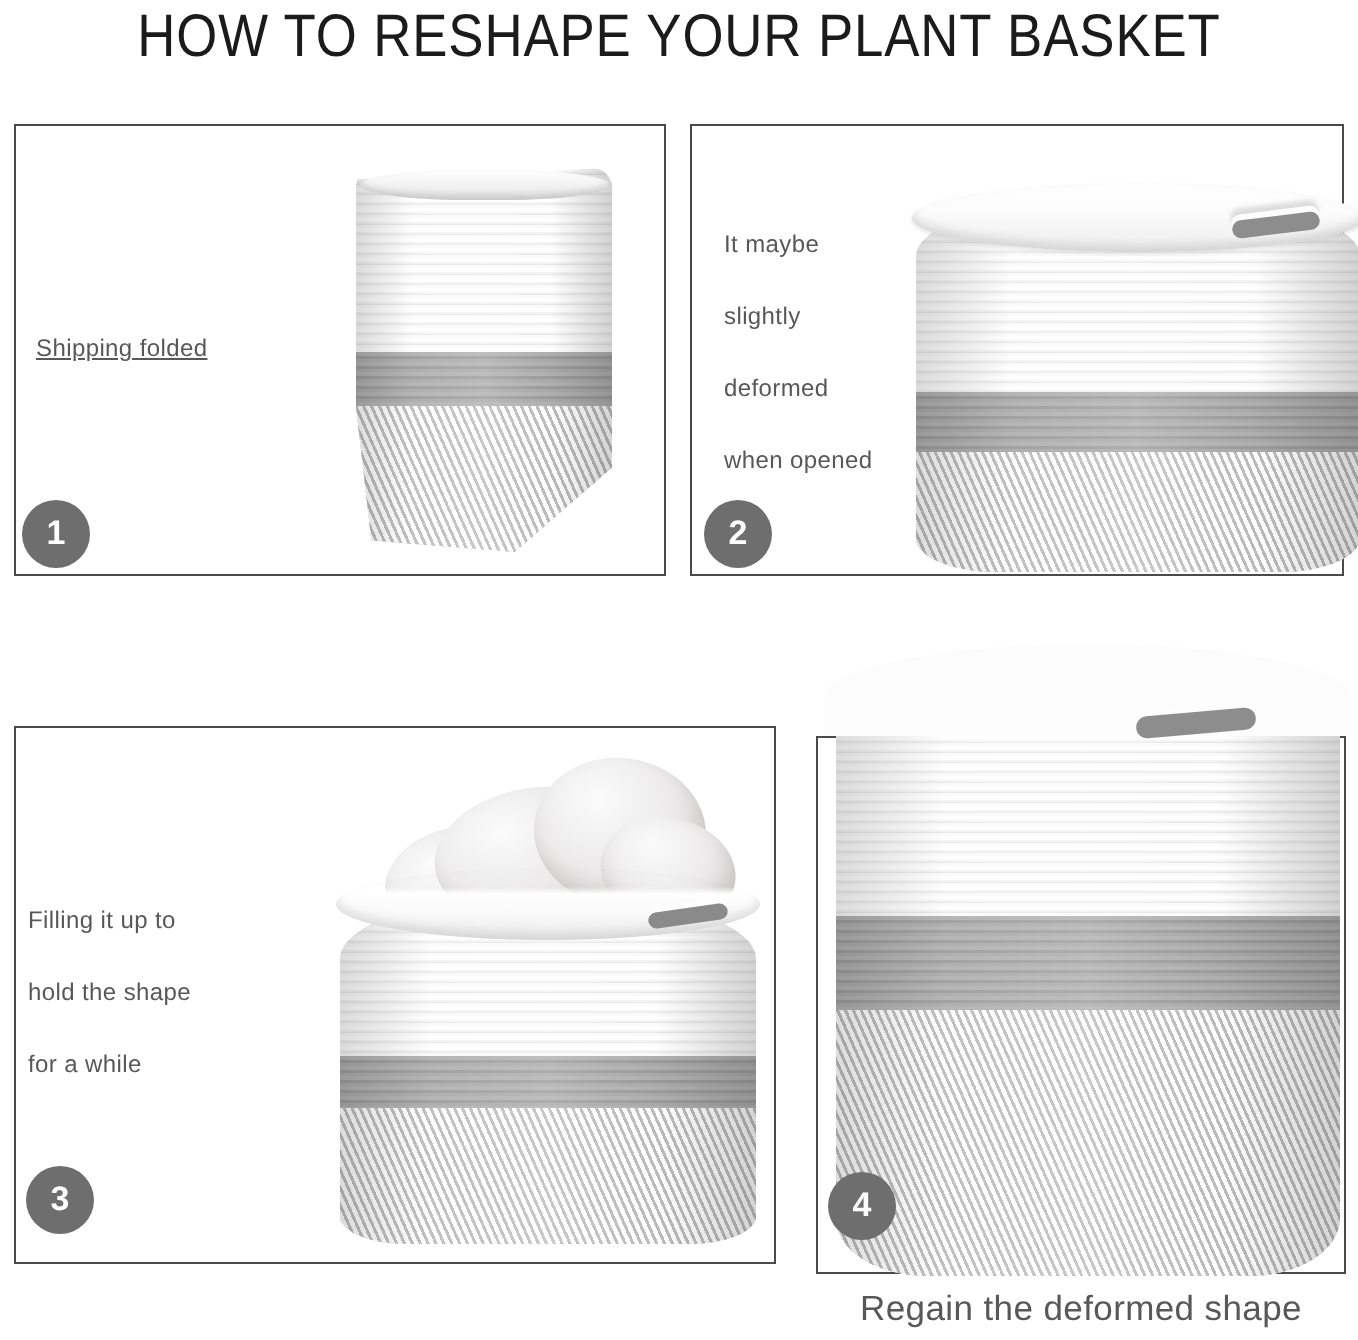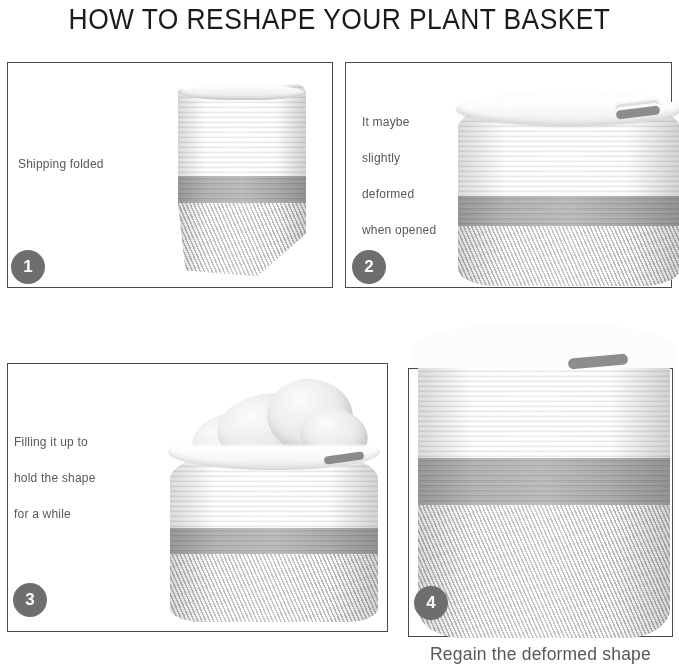--- a/index.html
+++ b/index.html
@@ -52,23 +52,23 @@
 
   
   .caption {
     position: absolute;
     color: #585858;
     font-size: 12px;
     line-height: 36px;
     white-space: pre-line;
     letter-spacing: 0.2px;
   }
-  #caption-1 { left: 18px;  top: 146px; }
+  #caption-1 { left: 18px;  top: 156px; text-decoration: underline; }
   #caption-2 { left: 362px; top: 104px; }
-  #caption-3 { left: 14px;  top: 424px; }
+  #caption-3 { left: 14px;  top: 442px; }
   #caption-4 {
     position: absolute;
     left: 408px;
     top: 644px;
     width: 265px;
     text-align: center;
     color: #585858;
     font-size: 17.5px;
     letter-spacing: 0.2px;
   }

